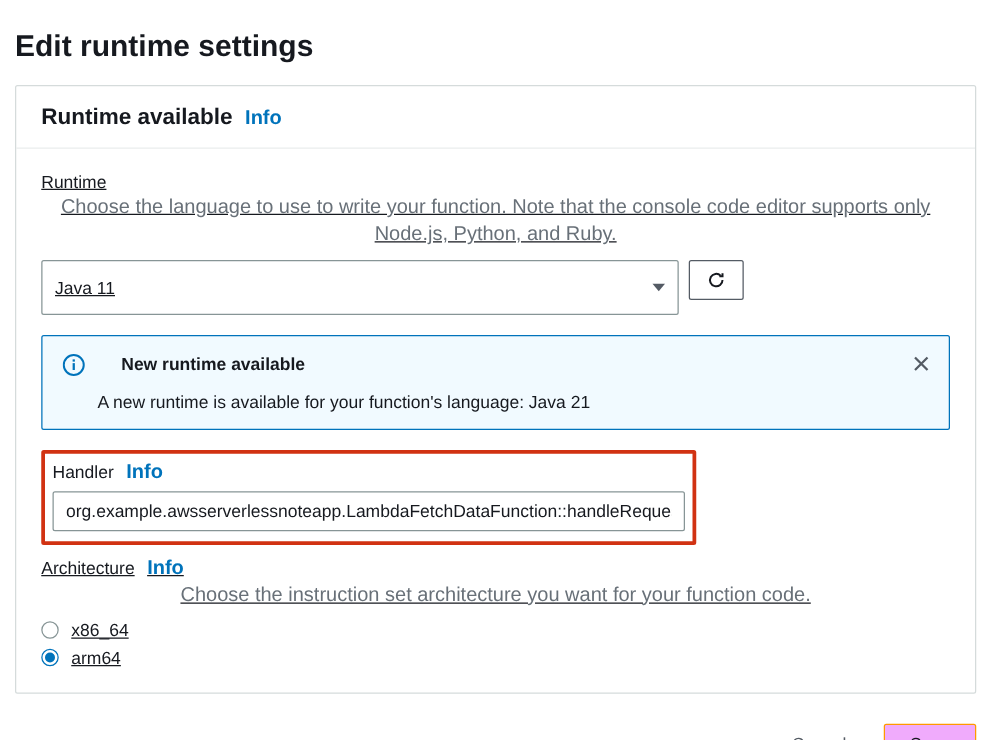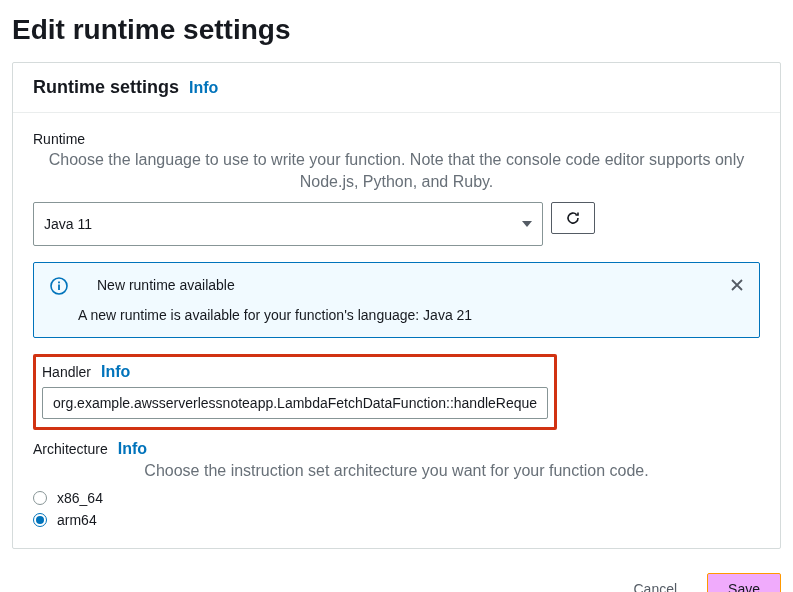--- a/index.html
+++ b/index.html
@@ -1,56 +1,56 @@
 <!DOCTYPE html>
 <html><head>
   <meta charset="utf-8">
   <style>
     * { box-sizing: border-box; margin: 0; padding: 0; }
     body { font-family: "Amazon Ember", "Helvetica Neue", Arial, sans-serif; font-size: 14px; color: #16191f; background: #fff; padding: 0 12px; }
-    .page-title { font-size: 28px; font-weight: 700; padding: 14px 0 16px; }
+    .page-title { font-size: 24px; font-weight: 700; padding: 24px 0 16px; }
     .panel { border: 1px solid #d5dbdb; border-radius: 2px; margin-bottom: 16px; }
     .panel-header { padding: 14px 20px; border-bottom: 1px solid #eaeded; display: flex; align-items: baseline; gap: 10px; }
     .panel-header-title { font-size: 18px; font-weight: 700; }
     .info-link { color: #0073bb; font-size: 16px; font-weight: 700; cursor: pointer; }
     .panel-body { padding: 18px 20px 20px; }
-    .field { margin-bottom: 16px; }
+    .field { margin-bottom: 16px; text-decoration: underline; }
     .field-label { font-size: 14px; color: #16191f; margin-bottom: 2px; display: flex; align-items: baseline; gap: 10px; }
     .field-desc { font-size: 16px; color: #687078; margin-bottom: 8px; line-height: 1.4; text-align: center; }
     .select-row { display: flex; gap: 8px; align-items: stretch; }
     .select { position: relative; width: 510px; }
     .select-display { border: 1px solid #879596; border-radius: 2px; padding: 21px 10px; height: 44px; display: flex; align-items: center; justify-content: space-between; cursor: pointer; background: #fff; }
     .select-display .caret { width: 0; height: 0; border-left: 5px solid transparent; border-right: 5px solid transparent; border-top: 6px solid #545b64; }
     .icon-btn { width: 44px; height: 32px; border: 1px solid #545b64; border-radius: 2px; background: #fff; display: flex; align-items: center; justify-content: center; cursor: pointer; }
     .icon-btn svg { width: 16px; height: 16px; stroke: #16191f; }
     .flash { border: 1px solid #0073bb; border-radius: 2px; background: #f1faff; padding: 14px 44px 14px 44px; position: relative; margin-bottom: 16px; }
     .flash .info-icon { position: absolute; left: 16px; top: 14px; width: 18px; height: 18px; }
     .flash .close-icon { position: absolute; right: 14px; top: 14px; width: 16px; height: 16px; cursor: pointer; color: #545b64; }
-    .flash-title { font-weight: 400; margin-bottom: 14px; padding-left: 19px; }
+    .flash-title { font-weight: 700; margin-bottom: 14px; padding-left: 19px; }
     .flash-body { color: #16191f; }
     .highlight-box { border: 3px solid #d13212; border-radius: 2px; padding: 6px 6px 8px; margin-bottom: 10px; width: 524px; }
     .text-input { width: 100%; height: 32px; border: 1px solid #879596; border-radius: 2px; padding: 6px 10px; font-size: 14px; font-family: inherit; color: #16191f; }
     .radio-group { display: flex; flex-direction: column; gap: 6px; margin-top: 6px; }
     .radio-item { display: flex; align-items: center; gap: 10px; cursor: pointer; }
     .radio { width: 14px; height: 14px; border: 1px solid #879596; border-radius: 50%; position: relative; flex-shrink: 0; }
     .radio.selected { border-color: #0073bb; }
     .radio.selected::after { content: ''; position: absolute; width: 8px; height: 8px; background: #0073bb; border-radius: 50%; top: 2px; left: 2px; }
     .footer-actions { display: flex; justify-content: flex-end; gap: 10px; padding: 8px 0; }
     .btn { border-radius: 2px; padding: 6px 20px; font-size: 14px; font-weight: 400; cursor: pointer; border: none; height: 32px; }
     .btn-link { background: transparent; color: #545b64; }
     .btn-primary { background: #f0abfc; color: #16191f; border: 1px solid #ff9900; }
   </style>
 </head>
 <body>
 
 <h1 class="page-title">Edit runtime settings</h1>
 
 <div class="panel">
   <div class="panel-header">
-    <span class="panel-header-title">Runtime settings</span>
+    <span class="panel-header-title">Runtime available</span>
     <span class="info-link">Info</span>
   </div>
   <div class="panel-body">
 
     <div class="field">
       <div class="field-label">Runtime</div>
       <div class="field-desc">Choose the language to use to write your function. Note that the console code editor supports only Node.js, Python, and Ruby.</div>
       <div class="select-row">
         <div class="select">
           <div class="select-display">

